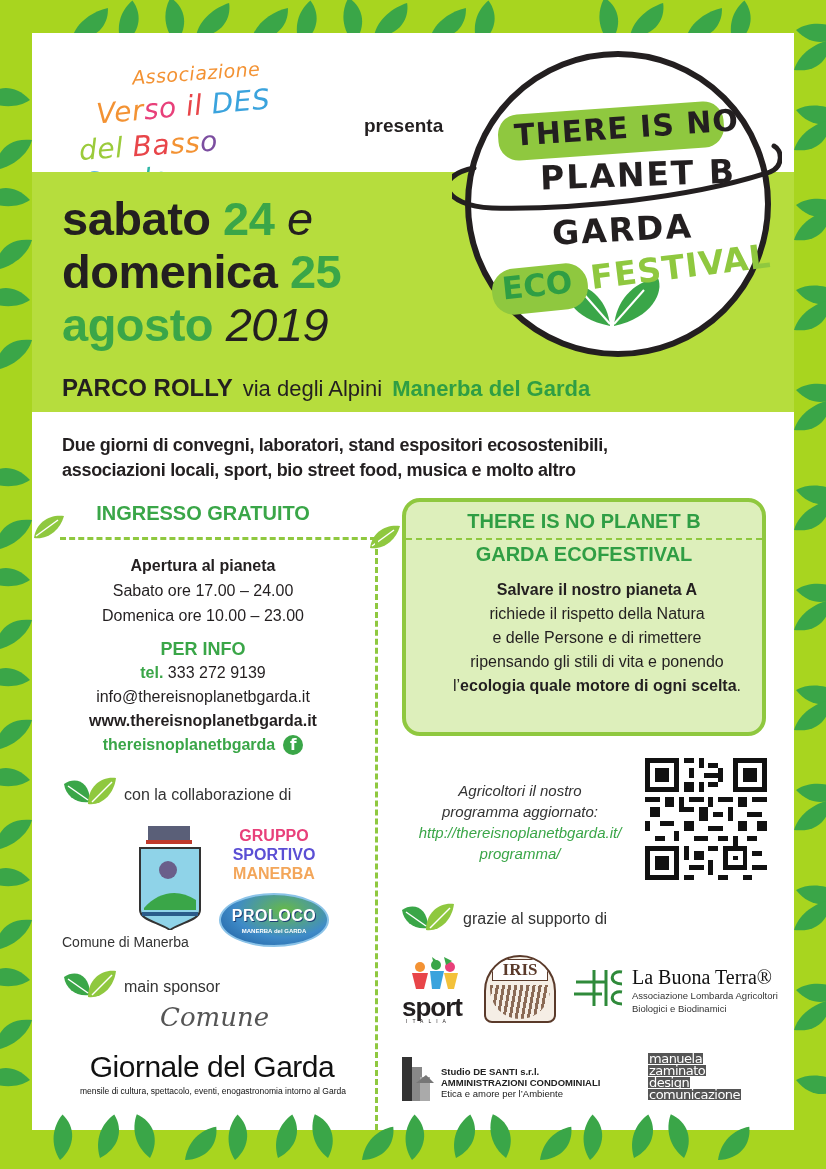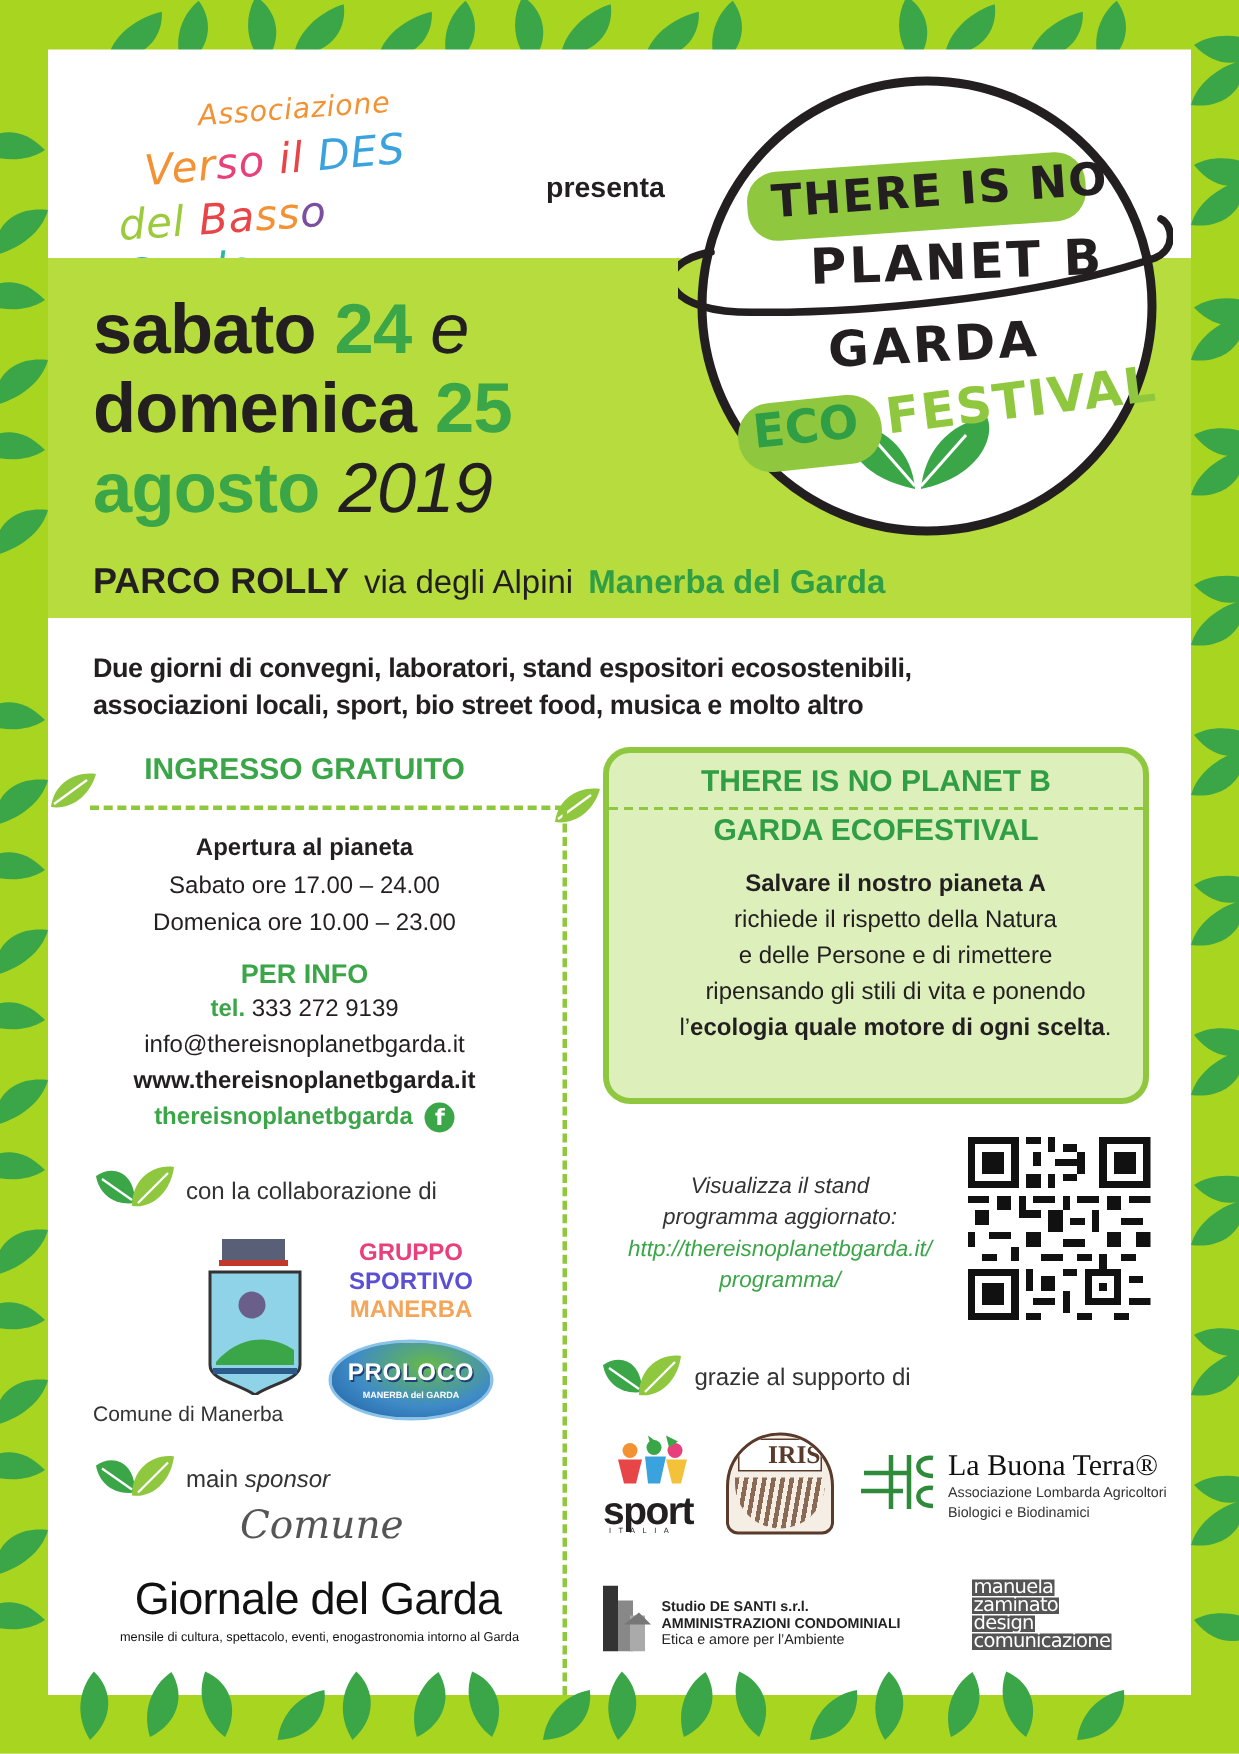--- a/index.html
+++ b/index.html
@@ -51,21 +51,21 @@
   .hours .bold { font-weight: bold; }
   .info { position: absolute; left: 58px; top: 637px; width: 290px; text-align: center; font-size: 16px; line-height: 24px; color: #231f20; }
   .info .head { font-weight: bold; color: #3aa648; font-size: 18px; }
   .info .tel-l { color: #3aa648; font-weight: bold; }
   .info .web { font-weight: bold; }
   .info .fb { color: #3aa648; font-weight: bold; display: inline-flex; align-items: center; gap: 8px; }
   .fb-icon { width: 20px; height: 20px; background: #3aa648; border-radius: 50%; color: #fff; font-weight: bold; font-size: 15px; line-height: 20px; text-align: center; font-family: "DejaVu Sans", sans-serif; }
 
   .mini-leaves { position: absolute; width: 56px; height: 34px; }
   .sec-label { position: absolute; font-size: 16px; color: #333; white-space: nowrap; }
-  .sec-label .it { font-style: italic; }
+  .sec-label .it { }
 
   .comune { position: absolute; left: 60px; top: 822px; width: 140px; text-align: center; }
   .comune-label { position: absolute; left: 62px; top: 934px; font-size: 14px; color: #333; white-space: nowrap; }
   .gsm { position: absolute; left: 212px; top: 826px; width: 124px; text-align: center; font-weight: bold; font-size: 16px; line-height: 19px; }
   .gsm .a { color: #e8407a; } .gsm .b { color: #5b4fd4; } .gsm .c { color: #f3a65a; }
   .proloco { position: absolute; left: 219px; top: 893px; width: 110px; height: 54px; border-radius: 50%; background: radial-gradient(ellipse at 60% 30%, #66b948 0%, #3f8bc8 55%, #1d5c9e 100%); border: 2px solid #8bc3e8; overflow: hidden; }
   .proloco .pt { position: absolute; left: 0; top: 12px; width: 100%; text-align: center; font-weight: bold; font-size: 16px; color: #fff; text-shadow: 1px 1px 0 #1d3f75; letter-spacing: 0.5px; }
   .proloco .ps { position: absolute; left: 0; top: 33px; width: 100%; text-align: center; font-weight: bold; font-size: 6px; color: #fff; }
 
   .dipende { position: absolute; left: 160px; top: 1002px; font-family: "DejaVu Serif", serif; font-style: italic; font-size: 26px; color: #555; }
@@ -81,21 +81,21 @@
   .fest-body b { font-weight: bold; }
 
   .programma { position: absolute; left: 400px; top: 780px; width: 240px; text-align: center; font-style: italic; font-size: 15px; line-height: 21px; color: #333; }
   .programma .link { color: #3aa648; }
   .qr { position: absolute; left: 645px; top: 758px; width: 122px; height: 122px; background: #fff; }
 
   .caes { position: absolute; left: 402px; top: 955px; width: 64px; height: 70px; }
   .caes .word { position: absolute; left: 0; top: 37px; font-weight: bold; font-size: 26px; color: #231f20; letter-spacing: -1px; }
   .caes .sub { position: absolute; left: 4px; top: 63px; font-size: 5px; letter-spacing: 5px; color: #231f20; }
   .iris { position: absolute; left: 484px; top: 955px; width: 72px; height: 68px; border: 2px solid #5a3a2a; border-radius: 36px 36px 8px 8px; background: #f5eee5; overflow: hidden; }
-  .iris .word { position: absolute; left: 6px; top: 2px; width: 56px; text-align: right; font-family: "Liberation Serif", serif; font-weight: bold; font-size: 17px; color: #5a3a2a; border: 1px solid #5a3a2a; background: #fff; }
+  .iris .word { position: absolute; left: 6px; top: 2px; width: 56px; text-align: center; font-family: "Liberation Serif", serif; font-weight: bold; font-size: 17px; color: #5a3a2a; border: 1px solid #5a3a2a; background: #fff; }
   .iris .field { position: absolute; left: 4px; top: 28px; width: 60px; height: 34px; background: repeating-linear-gradient(100deg, #8a6a55 0 3px, #f5eee5 3px 6px); border-radius: 0 0 30px 30px; }
   .buona-mark { position: absolute; left: 572px; top: 966px; width: 56px; height: 44px; }
   .buona { position: absolute; left: 632px; top: 966px; }
   .buona .name { font-family: "Liberation Serif", serif; font-size: 20px; color: #111; white-space: nowrap; }
   .buona .desc { font-size: 9.5px; color: #333; line-height: 13px; white-space: nowrap; }
 
   .desanti-mark { position: absolute; left: 402px; top: 1057px; width: 32px; height: 44px; }
   .desanti { position: absolute; left: 441px; top: 1066px; font-size: 9.5px; line-height: 11px; color: #222; white-space: nowrap; }
   .desanti b { font-weight: bold; }
   .zaminato { position: absolute; left: 648px; top: 1053px; width: 120px; font-family: "DejaVu Sans", sans-serif; font-size: 13px; line-height: 11px; color: #fff; }
@@ -323,21 +323,21 @@
 <div class="fest-title2">GARDA ECOFESTIVAL</div>
 <div class="fest-body">
   <div><b>Salvare il nostro pianeta A</b></div>
   <div>richiede il rispetto della Natura</div>
   <div>e delle Persone e di rimettere</div>
   <div>ripensando gli stili di vita e ponendo</div>
   <div><span>l’</span><b>ecologia quale motore di ogni scelta</b><span>.</span></div>
 </div>
 
 <div class="programma">
-  <div>Visualizza il stand</div>
+  <div>Agricoltori il nostro</div>
   <div>programma aggiornato:</div>
   <div class="link">http://thereisnoplanetbgarda.it/</div>
   <div class="link">programma/</div>
 </div>
 <svg class="qr" viewBox="0 0 25 25" shape-rendering="crispEdges">
   <rect width="25" height="25" fill="#fff"></rect>
   <g fill="#111">
     <path d="M0,0h7v7h-7z M1,1v5h5v-5z"></path>
       <rect x="2" y="2" width="3" height="3"></rect>
     <path d="M18,0h7v7h-7z M19,1v5h5v-5z"></path>

